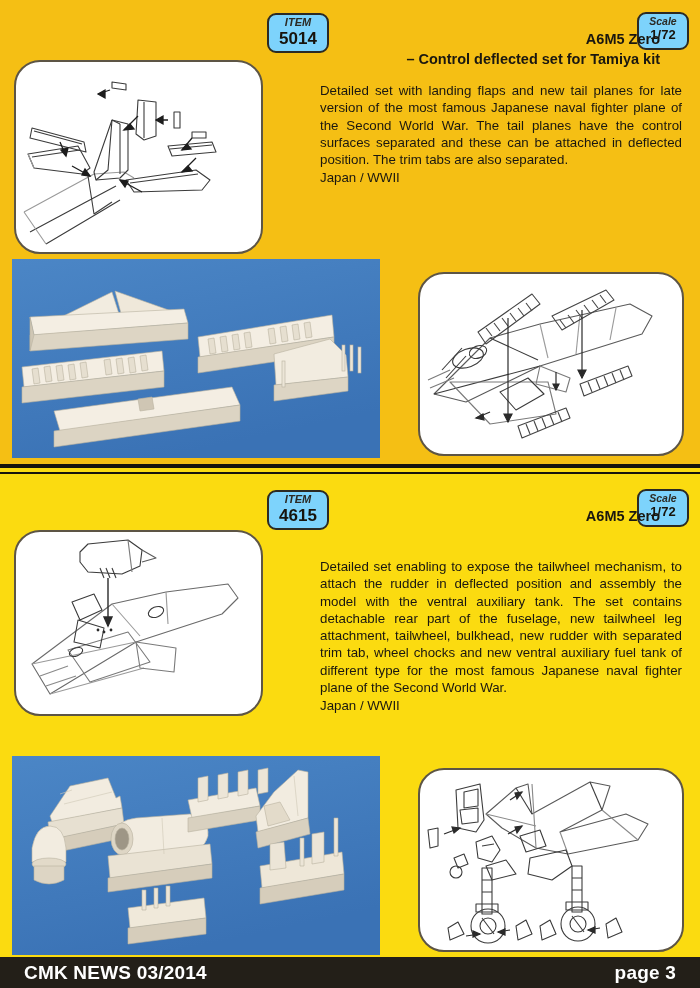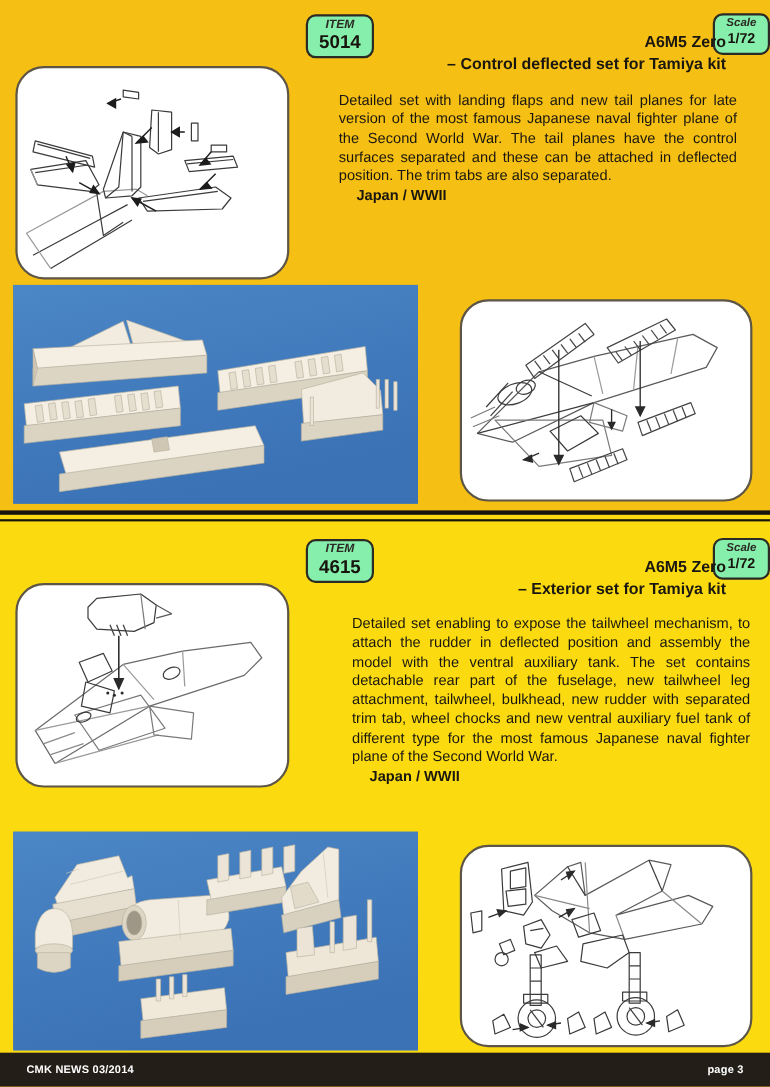--- a/index.html
+++ b/index.html
@@ -24,53 +24,52 @@
   .divider.d1{top:464px;}
   .divider.d2{top:472px;height:2px;}
 
   .footer{
     position:absolute;left:0;bottom:0;width:700px;height:31px;
     background:#231f18;
     display:flex;align-items:center;justify-content:space-between;
     box-sizing:border-box;padding:0 24px;
   }
   .footer span{
-    color:#ffffff;font-weight:bold;font-size:10px;letter-spacing:.2px;
+    color:#ffffff;font-weight:bold;font-size:19px;letter-spacing:.2px;
   }
 
   
   .badge{
     position:absolute;
-    background:#86efac;
+    background:#7dd3fc;
     border:2px solid #2b2a24;
     border-radius:9px;
     text-align:center;
     box-sizing:border-box;
     padding:2px 0 3px;
     line-height:1.05;
-    margin-left:11px;
   }
   .badge .lbl{display:block;font-size:11px;font-style:italic;color:#2b2a24;font-weight:600;}
   .badge .val{display:block;font-size:17px;font-weight:bold;color:#17140d;margin-top:1px;}
   .badge.item{width:62px;height:40px;}
   .badge.scale{width:52px;height:38px;}
   .badge.scale .lbl{font-size:10.5px;}
   .badge.scale .val{font-size:13px;}
 
   
   .title{
     position:absolute;text-align:right;color:#1a1710;
     font-weight:bold;font-size:14.5px;line-height:1.38;
   }
   .desc{
     position:absolute;color:#1a1710;
     font-size:13.3px;line-height:1.30;
     text-align:justify;
   }
-  .desc .country{font-weight:bold;display:block;margin-top:1px;margin-left:16px;}
+  .desc .country{font-weight:normal;display:block;margin-top:1px;}
   .bc{
     position:absolute;color:#17140d;font-weight:bold;font-size:14.5px;
     text-align:right;
   }
 
   
   .draw{
     position:absolute;background:#ffffff;
     border:2px solid #5d5545;
     border-radius:26px;
@@ -103,21 +102,21 @@
   <div class="badge scale" style="left:637px;top:12px;">
     <span class="lbl">Scale</span>
     <span class="val">1/72</span>
   </div>
 
   <div class="title" style="left:330px;top:29px;width:330px;">
     <div>A6M5 Zero</div>
     <div>– Control deflected set for Tamiya kit</div>
   </div>
 
-  <div class="desc" style="left:308px;top:82px;width:362px;">
+  <div class="desc" style="left:320px;top:82px;width:362px;">
     <span>Detailed set with landing flaps and new tail planes for late version of the most famous Japanese naval fighter plane of the Second World War. The tail planes have the control surfaces separated and these can be attached in deflected position. The trim tabs are also separated.</span>
     <span class="country">Japan / WWII</span>
   </div>
 
 
   <div class="draw" style="left:14px;top:60px;width:245px;height:190px;">
     <svg viewBox="0 0 245 190">
       <g fill="none" stroke="#3b3b3b" stroke-width="1.1" stroke-linejoin="round">
 
         <path d="M8 150 L78 112 L108 110 L118 116" stroke="#9a9a9a"></path>
@@ -302,21 +301,20 @@
     <span class="val">4615</span>
   </div>
 
   <div class="badge scale" style="left:637px;top:489px;">
     <span class="lbl">Scale</span>
     <span class="val">1/72</span>
   </div>
 
   <div class="title" style="left:330px;top:506px;width:330px;">
     <div>A6M5 Zero</div>
-    <div>– Exterior set for Tamiya kit</div>
   </div>
 
   <div class="desc" style="left:320px;top:558px;width:362px;">
     <span>Detailed set enabling to expose the tailwheel mechanism, to attach the rudder in deflected position and assembly the model with the ventral auxiliary tank. The set contains detachable rear part of the fuselage, new tailwheel leg attachment, tailwheel, bulkhead, new rudder with separated trim tab, wheel chocks and new ventral auxiliary fuel tank of different type for the most famous Japanese naval fighter plane of the Second World War.</span>
     <span class="country">Japan / WWII</span>
   </div>
 
 
   <div class="draw" style="left:14px;top:530px;width:245px;height:182px;">
     <svg viewBox="0 0 245 182">

